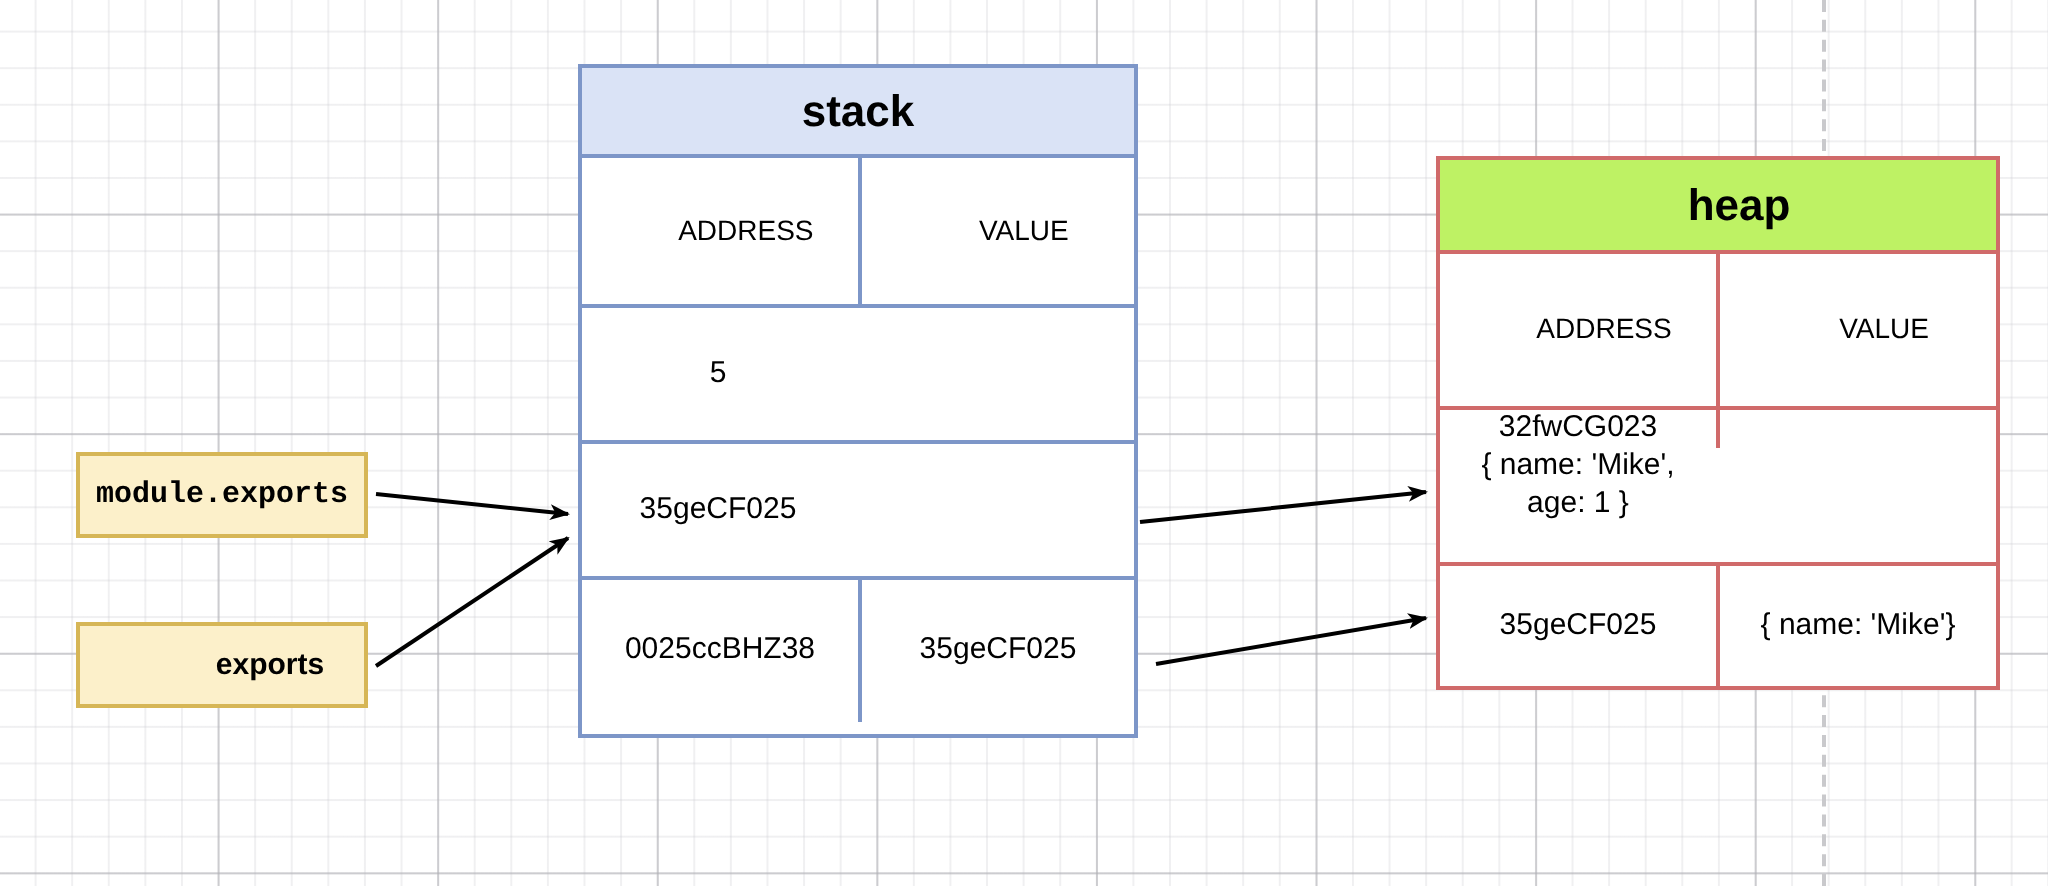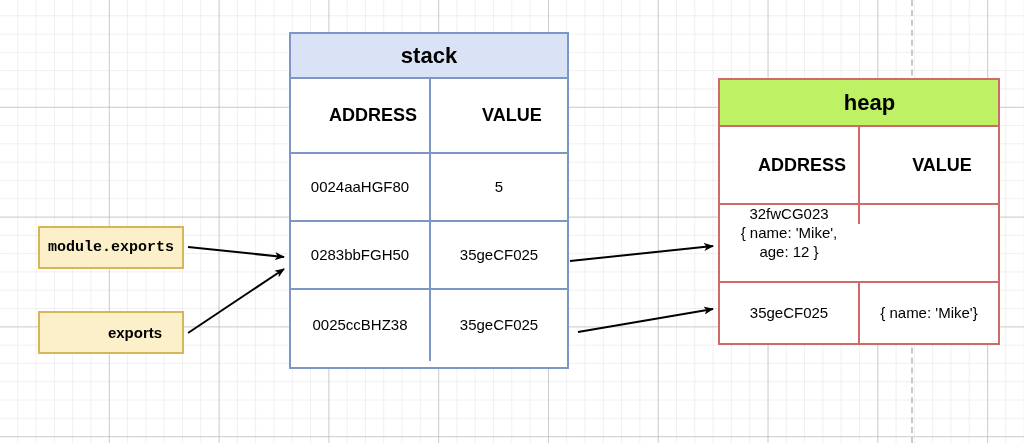--- a/index.html
+++ b/index.html
@@ -62,22 +62,22 @@
     display: flex;
     align-items: center;
     justify-content: center;
     text-align: center;
     font-size: 15px;
     color: #000;
     white-space: pre-line;
     line-height: 1.25;
   }
   .tbl-cell.hdr {
-    font-weight: bold;
-    font-size: 18px;
+    font-weight: normal;
+    font-size: 14px;
     margin-left: 26px;
   }
 
   
   #stack-table {
     left: 289px;
     top: 32px;
     width: 280px;
     height: 337px;
     border: 2px solid #7d96c8;
@@ -167,47 +167,45 @@
 
   <div class="table-block" id="stack-table">
     <div class="tbl-title">stack</div>
 
     <div class="tbl-row r-head">
       <div class="tbl-cell hdr c-addr">ADDRESS</div>
       <div class="tbl-cell hdr c-val last">VALUE</div>
     </div>
 
     <div class="tbl-row r-body">
-      <div class="tbl-cell c-addr">0024aaHGF80</div>
       <div class="tbl-cell c-val last">5</div>
     </div>
 
     <div class="tbl-row r-body">
-      <div class="tbl-cell c-addr">0283bbFGH50</div>
       <div class="tbl-cell c-val last">35geCF025</div>
     </div>
 
     <div class="tbl-row r-body-last last">
       <div class="tbl-cell c-addr">0025ccBHZ38</div>
       <div class="tbl-cell c-val last">35geCF025</div>
     </div>
   </div>
 
   <div class="table-block" id="heap-table">
     <div class="tbl-title">heap</div>
 
     <div class="tbl-row r-head">
       <div class="tbl-cell hdr c-addr">ADDRESS</div>
       <div class="tbl-cell hdr c-val last">VALUE</div>
     </div>
 
     <div class="tbl-row r-body">
       <div class="tbl-cell c-addr">32fwCG023</div>
       <div class="tbl-cell c-val last">{ name: 'Mike',
-age:  12 }</div>
+age:  1 }</div>
     </div>
 
     <div class="tbl-row r-body-last last">
       <div class="tbl-cell c-addr">35geCF025</div>
       <div class="tbl-cell c-val last">{ name: 'Mike'}</div>
     </div>
   </div>
 
   <div class="note-box" id="box-module-exports">
     <span>module.exports</span>

